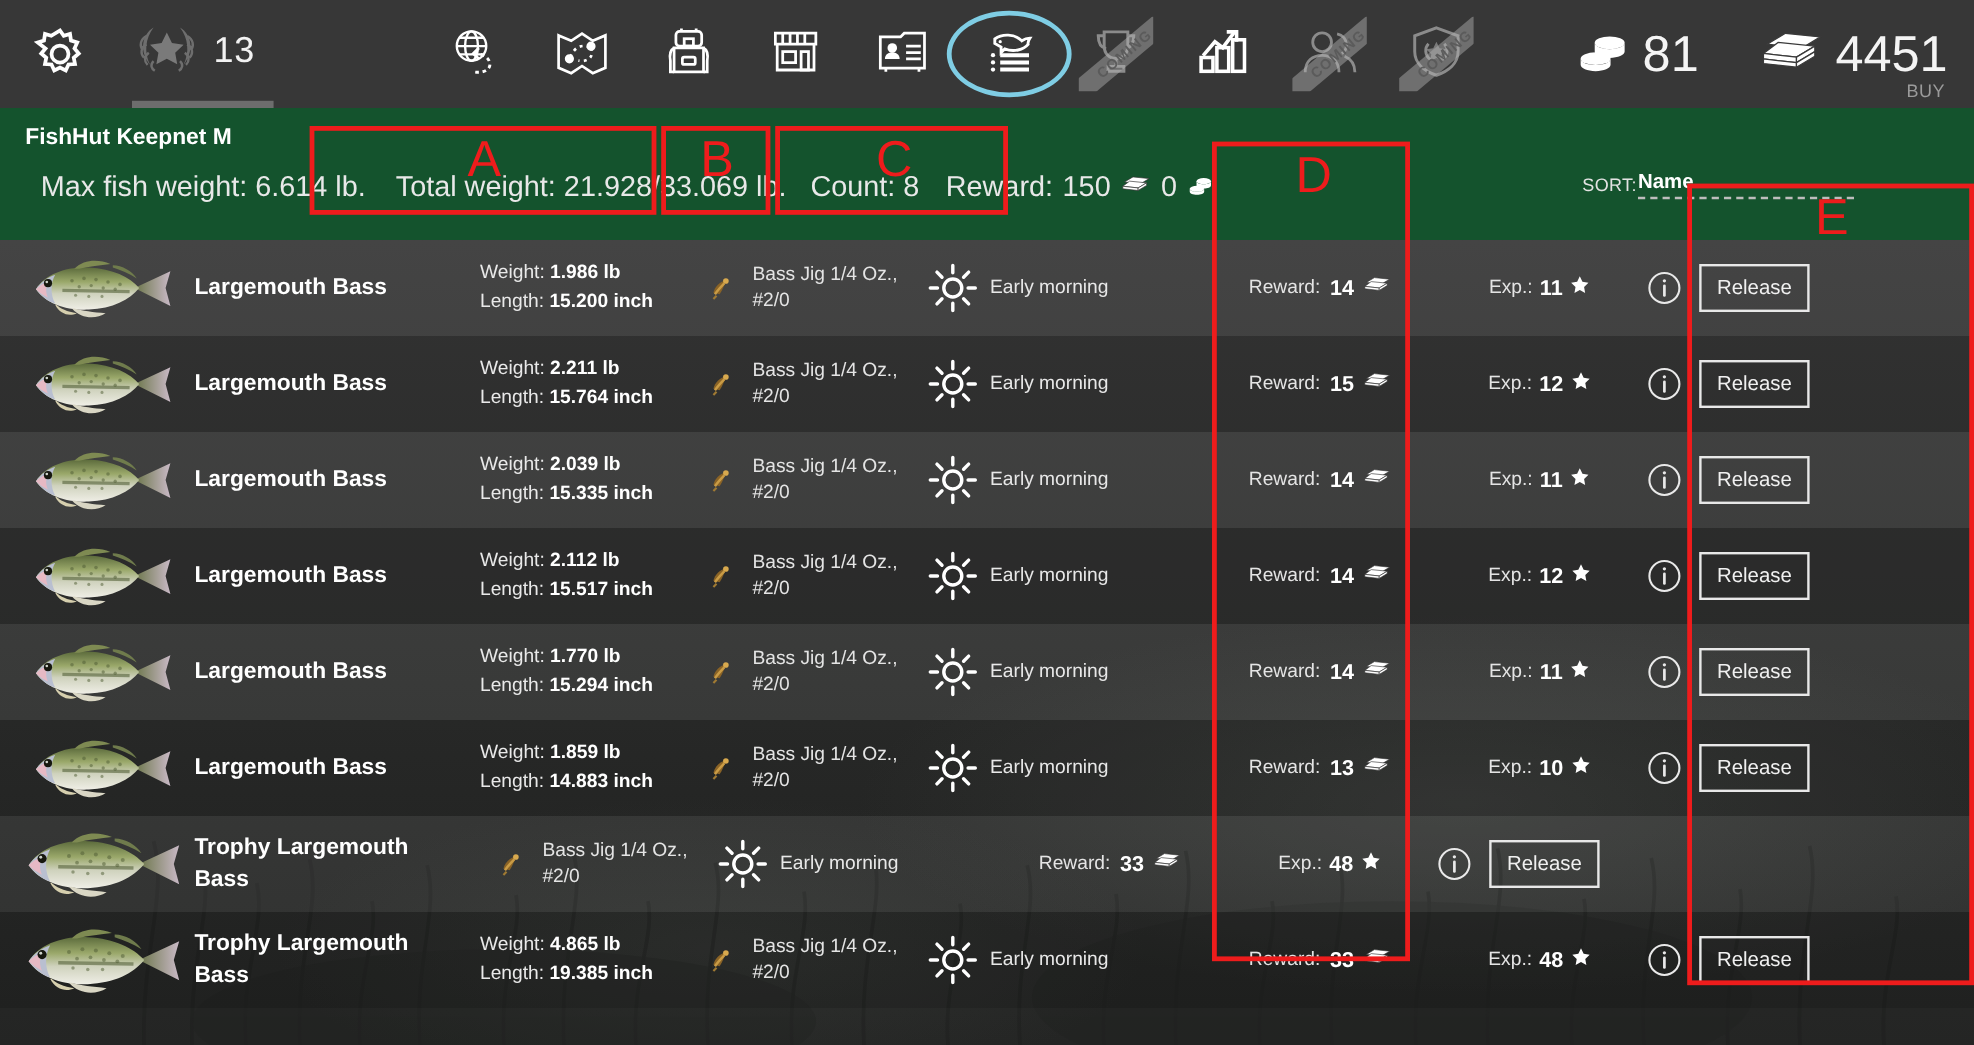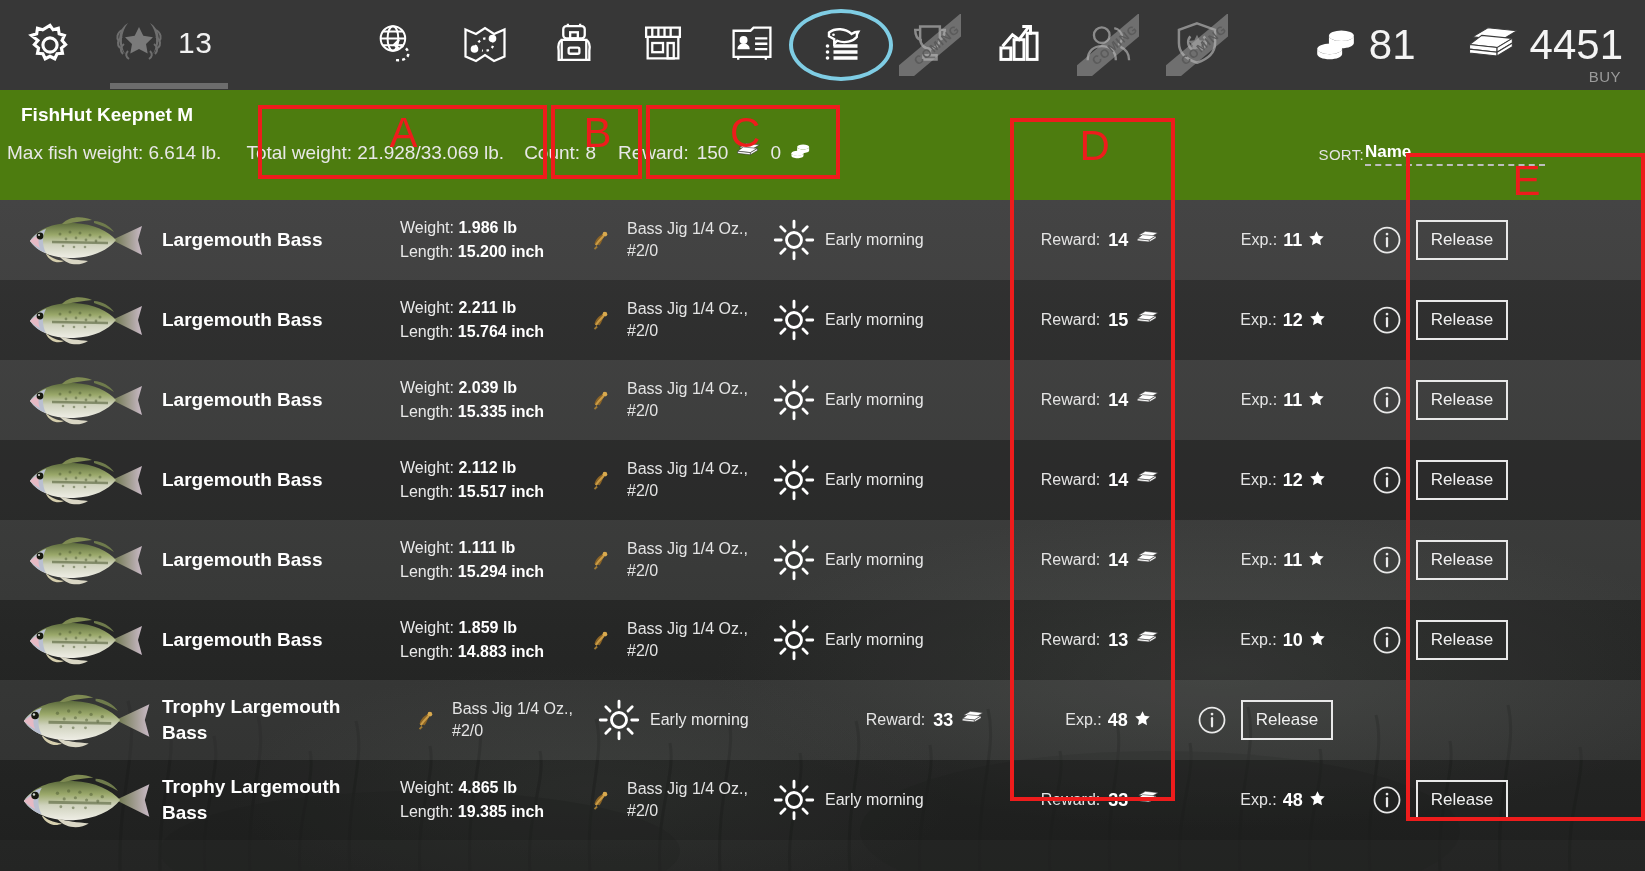--- a/index.html
+++ b/index.html
@@ -71,30 +71,30 @@
   }
   .cur-val { color: #f4f4f4; font-size: 42px; }
   .buy-label {
     position: absolute; right: 2px; bottom: -16px;
     color: #9b9b9b; font-size: 15px; letter-spacing: .5px;
   }
 
   
   .infobar {
     position: absolute; left: 0; top: 90px; width: 1645px; height: 110px;
-    background: #4d7c0f;
+    background: #14532d;
   }
   .keepnet-title {
     position: absolute; left: 21px; top: 14px;
     color: #ffffff; font-size: 19px; font-weight: bold;
   }
   .stat-row {
-    position: absolute; left: 7px; top: 52px;
+    position: absolute; left: 34px; top: 52px;
     display: flex; align-items: baseline;
-    color: #e8e8e8; font-size: 19px; white-space: nowrap;
+    color: #e8e8e8; font-size: 24px; white-space: nowrap;
   }
   .stat { margin-right: 10px; }
   .stat.maxw { margin-right: 14px; }
   .stat.total { margin-right: 20px; margin-left: 11px; }
   .stat.count { margin-right: 22px; }
   .reward-head { display: flex; align-items: center; gap: 8px; }
 
   .sort-box {
     position: absolute; right: 100px; top: 52px;
     display: flex; align-items: center; cursor: pointer;
@@ -826,21 +826,21 @@
                 <circle cx="70" cy="28" r="1.4"></circle>
                 <circle cx="80" cy="29" r="1.4"></circle>
       <circle cx="47" cy="34" r="1.3"></circle>
                 <circle cx="58" cy="35" r="1.3"></circle>
                 <circle cx="69" cy="35" r="1.3"></circle>
     </g>
   </svg>
           </div>
     <div class="c-name">Largemouth Bass</div>
     <div class="c-meas">
-      <div>Weight: <b>1.111 lb</b></div>
+      <div>Weight: <b>1.770 lb</b></div>
       <div>Length: <b>15.294 inch</b></div>
     </div>
     <div class="c-lureicon">
             <svg width="26" height="26" viewBox="0 0 20 20" fill="none">
   <path d="M5 13 C6 9 9 6 13 5 C12 8 11 11 9 14z" fill="#8a6326"></path>
   <path d="M6 14 C8 11 10 9 12 7" stroke="#c99b45" stroke-width="1.6"></path>
   <path d="M7 15 l-2 2" stroke="#a07a33" stroke-width="1.4"></path>
   <circle cx="13" cy="5.5" r="1.8" fill="#d8a94e"></circle>
 </svg>
           </div>

